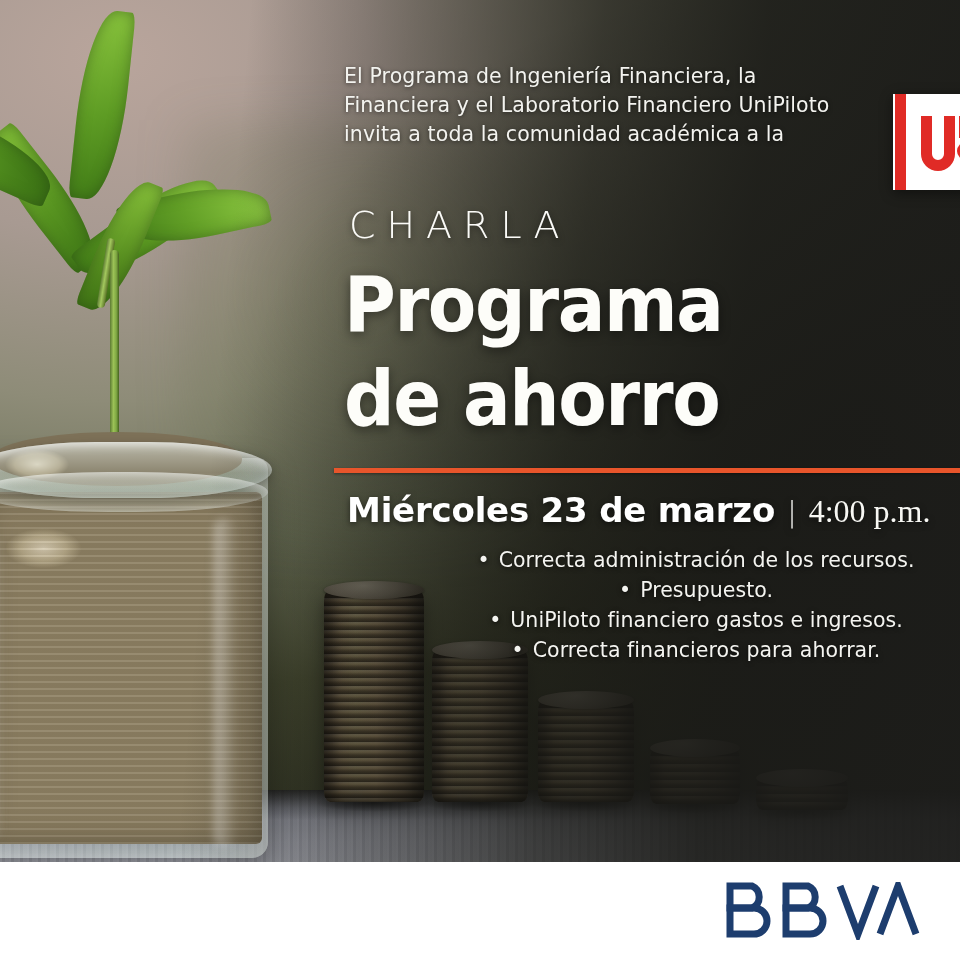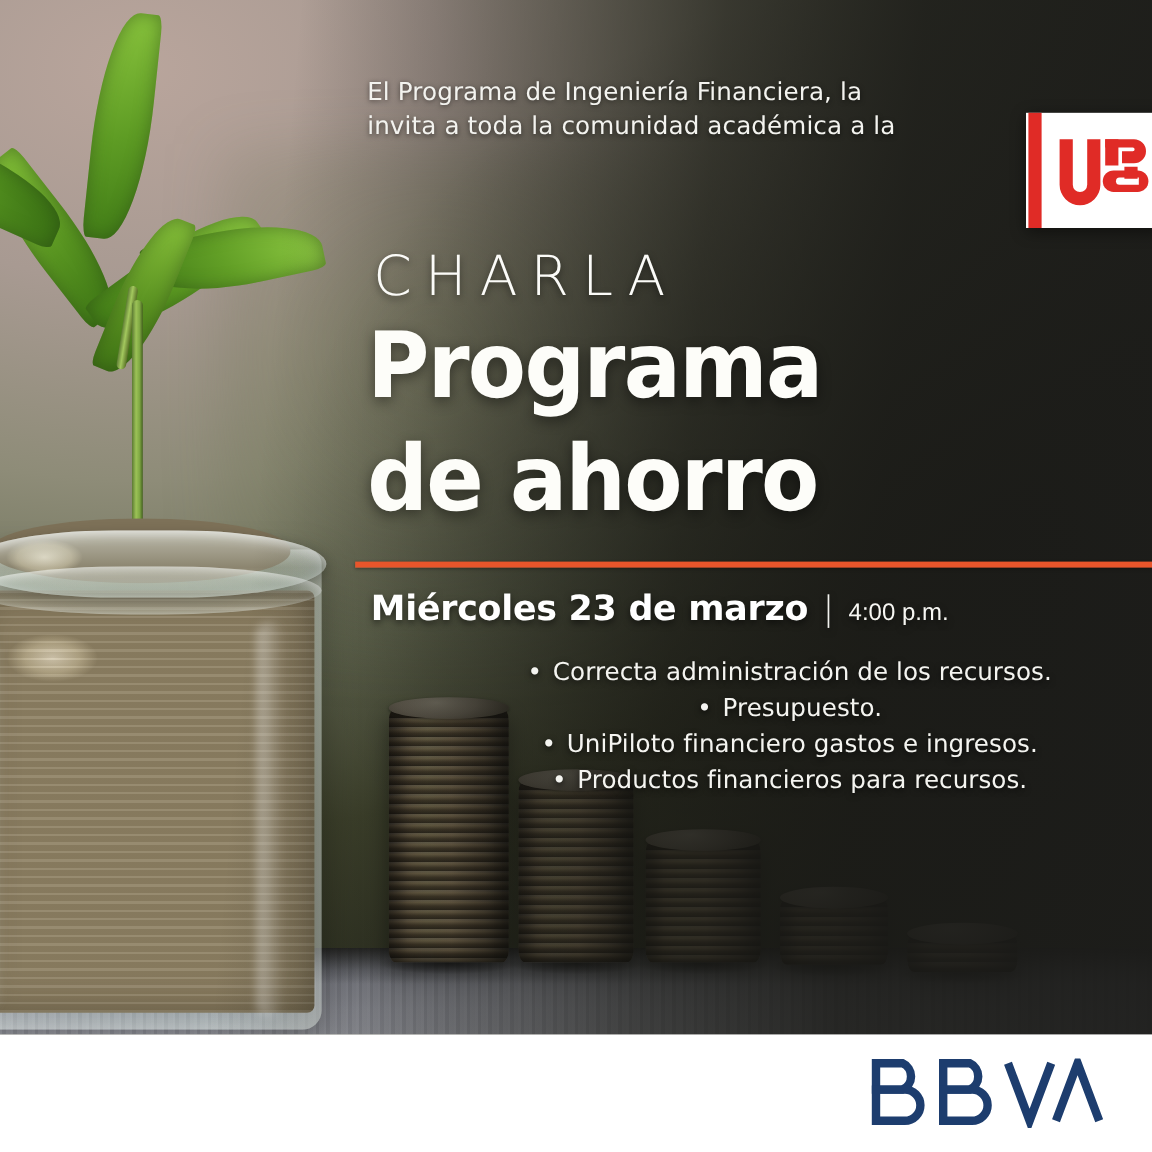--- a/index.html
+++ b/index.html
@@ -160,35 +160,35 @@
     background:radial-gradient(60% 120% at 40% 25%, #8e8878 0%, #6e6759 55%, #454034 100%);
     box-shadow:0 1px 3px rgba(0,0,0,.5);
   }
   .stack .shadow{
     position:absolute; left:-8px; right:-8px; bottom:-10px; height:18px;
     background:radial-gradient(closest-side, rgba(0,0,0,.55), rgba(0,0,0,0));
     border-radius:50%;
   }
 
   
-  .content{ position:absolute; inset:0; }
+  .content{ position:absolute; inset:0;margin-left:38px; }
 
   .intro{
     position:absolute; left:306px; top:62px; width:520px;
     font-family:"DejaVu Sans", sans-serif;
     font-size:20.5px; line-height:29px; color:#f3f3ef;
     letter-spacing:.1px;
     text-shadow:0 1px 4px rgba(0,0,0,.55);
   }
   .intro p{ margin:0; }
 
   .charla{
     position:absolute; left:311px; top:203px;
     font-family:"DejaVu Sans", sans-serif;
-    font-weight:300; font-size:46px; letter-spacing:11px;
+    font-weight:300; font-size:38px; letter-spacing:11px;
     color:#fbfbf8;
     text-shadow:0 2px 6px rgba(0,0,0,.5);
   }
 
   .title{
     position:absolute; left:306px; top:258px; width:600px;
     font-family:"DejaVu Sans", sans-serif;
     font-weight:bold; font-size:76px; line-height:94px;
     color:#fdfdf9; letter-spacing:-1.5px;
     transform:scaleX(.93); transform-origin:left center;
@@ -202,30 +202,30 @@
     box-shadow:0 1px 3px rgba(0,0,0,.4);
   }
 
   .datetime{
     position:absolute; left:309px; top:490px;
     white-space:nowrap;
     text-shadow:0 2px 6px rgba(0,0,0,.55);
   }
   .datetime .d{
     font-family:"DejaVu Sans", sans-serif;
-    font-weight:bold; font-size:29px; color:#ffffff;
+    font-weight:bold; font-size:34px; color:#ffffff;
     letter-spacing:-.2px;
   }
   .datetime .sep{
     font-family:"DejaVu Sans", sans-serif;
     font-size:28px; color:#f2f2ee; margin:0 7px; font-weight:300;
   }
   .datetime .t{
-    font-family:Liberation Sans, sans-serif;
-    font-size:20px; color:#f7f7f3; font-weight:400;
+    font-family:Liberation Serif, serif;
+    font-size:32px; color:#f7f7f3; font-weight:400;
   }
 
   .bullets{
     position:absolute; left:423px; top:545px; width:470px;
     list-style:none;
     text-align:center;
   }
   .bullets li{
     font-family:"DejaVu Sans", sans-serif;
     font-size:20.5px; line-height:30px; color:#f4f4f0;
@@ -319,20 +319,21 @@
         <div class="cap"></div>
     </div>
 
     <div class="bg-dark"></div>
   </div>
 
   <div class="content">
 
     <div class="intro">
       <p>El Programa de Ingeniería Financiera, la</p>
+      <p>Financiera y el Laboratorio Financiero UniPiloto</p>
       <p>invita a toda la comunidad académica a la</p>
     </div>
 
     <div class="charla">CHARLA</div>
 
     <div class="title">
       <span>Programa</span>
       <span>de ahorro</span>
     </div>
 
@@ -341,21 +342,21 @@
     <div class="datetime">
       <span class="d">Miércoles 23 de marzo</span>
       <span class="sep">|</span>
       <span class="t">4:00 p.m.</span>
     </div>
 
     <ul class="bullets">
       <li>Correcta administración de los recursos.</li>
       <li>Presupuesto.</li>
       <li>UniPiloto financiero gastos e ingresos.</li>
-      <li>Productos financieros para recursos.</li>
+      <li>Correcta financieros para ahorrar.</li>
     </ul>
 
     <div class="unilogo">
       <div class="bar"></div>
       <div class="mark">
         <svg width="78" height="58" viewBox="0 0 78 58">
 
           <path d="M2 2 h11 v38 a6 6 0 0 0 12 0 V2 h11 v38 a17 17 0 0 1 -34 0 Z" fill="#e02b26"></path>
 
           <path d="M40 2 h11 v22 h-11 Z" fill="#e02b26"></path>

